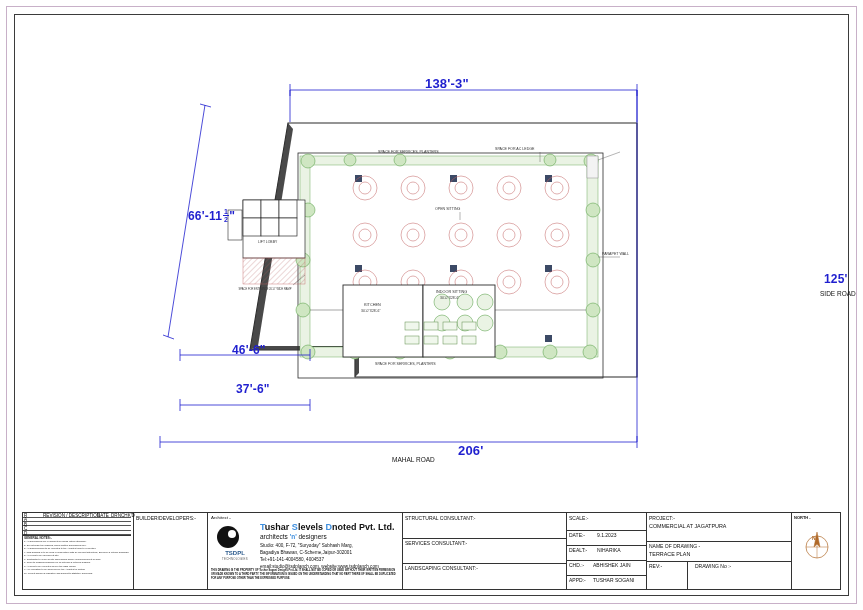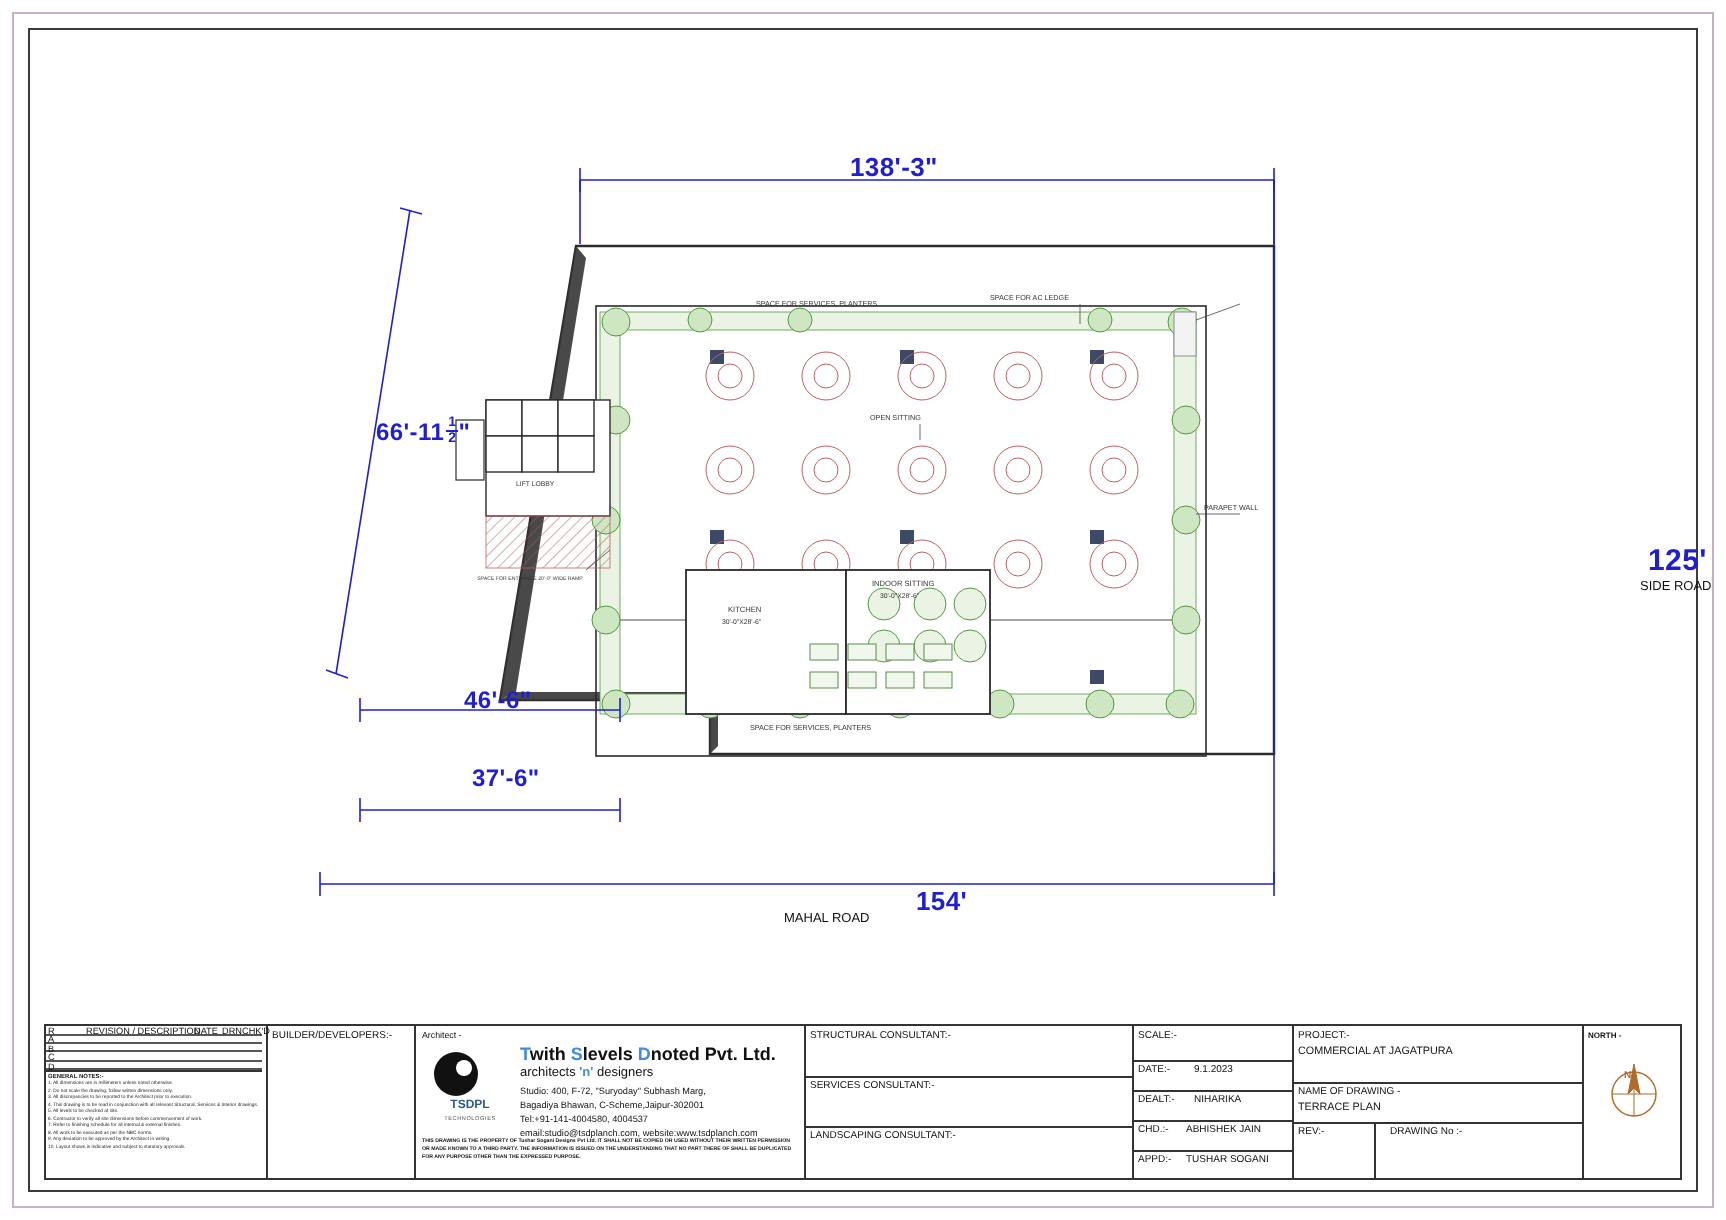--- a/index.html
+++ b/index.html
@@ -244,22 +244,22 @@
     <span>66'-11</span>
     <span style="display:inline-block;text-align:center;line-height:1;font-size:7px;margin:0 0 0 1px;">
       <span style="display:block;border-bottom:1px solid #1f1fcf;padding:0 1px;">1</span>
       <span style="display:block;padding:0 1px;">2</span>
     </span>
     <span style="font-size:12px;">"</span>
   </div>
 
   <div class="dimtxt" style="left:232px;top:343px;font-size:12px;">46'-6"</div>
   <div class="dimtxt" style="left:236px;top:382px;font-size:12px;">37'-6"</div>
-  <div class="dimtxt" style="left:458px;top:443px;font-size:13px;">154'</div>
-  <div class="dimtxt" style="left:824px;top:272px;font-size:15px;">125'</div>
+  <div class="dimtxt" style="left:458px;top:443px;font-size:13px;">206'</div>
+  <div class="dimtxt" style="left:824px;top:272px;font-size:12px;">125'</div>
 
   <div style="position:absolute;left:820px;top:290px;font-size:6.5px;color:#111;">SIDE ROAD</div>
   <div style="position:absolute;left:392px;top:456px;font-size:6.5px;color:#111;">MAHAL ROAD</div>
 
   <div class="tb">
 
     <div class="cell" style="left:0;width:111px;">
       <div class="rev-table">
         <div class="r" style="top:0;">
             <span class="c1">R</span>
@@ -304,21 +304,21 @@
       <div style="position:absolute;left:3px;top:2px;font-size:4.4px;">Architect -</div>
 
       <div style="position:absolute;left:4px;top:10px;width:46px;height:44px;">
         <div class="logo-circle"></div>
         <div style="position:absolute;left:0;top:27px;width:46px;text-align:center;font-size:6px;font-weight:700;color:#2b5a8c;">TSDPL</div>
         <div style="position:absolute;left:0;top:34px;width:46px;text-align:center;font-size:2.8px;color:#555;letter-spacing:.3px;">TECHNOLOGIES</div>
       </div>
 
       <div style="position:absolute;left:52px;top:9px;">
         <div class="arch-name">
-          <span class="cap">T</span><span>with </span><span class="cap">S</span><span>levels </span><span class="cap">D</span><span>noted Pvt. Ltd.</span>
+          <span class="cap">T</span><span>ushar </span><span class="cap">S</span><span>levels </span><span class="cap">D</span><span>noted Pvt. Ltd.</span>
         </div>
         <div class="arch-sub" style="margin-top:1px;">
           <span>architects </span><span style="color:#3e8ede;font-weight:700;">'n'</span><span> designers</span>
         </div>
         <div class="arch-addr" style="margin-top:3px;">
           <div>Studio: 400, F-72, "Suryoday" Subhash Marg,</div>
           <div>Bagadiya Bhawan, C-Scheme,Jaipur-302001</div>
           <div>Tel:+91-141-4004580, 4004537</div>
           <div>email:studio@tsdplanch.com, website:www.tsdplanch.com</div>
         </div>

